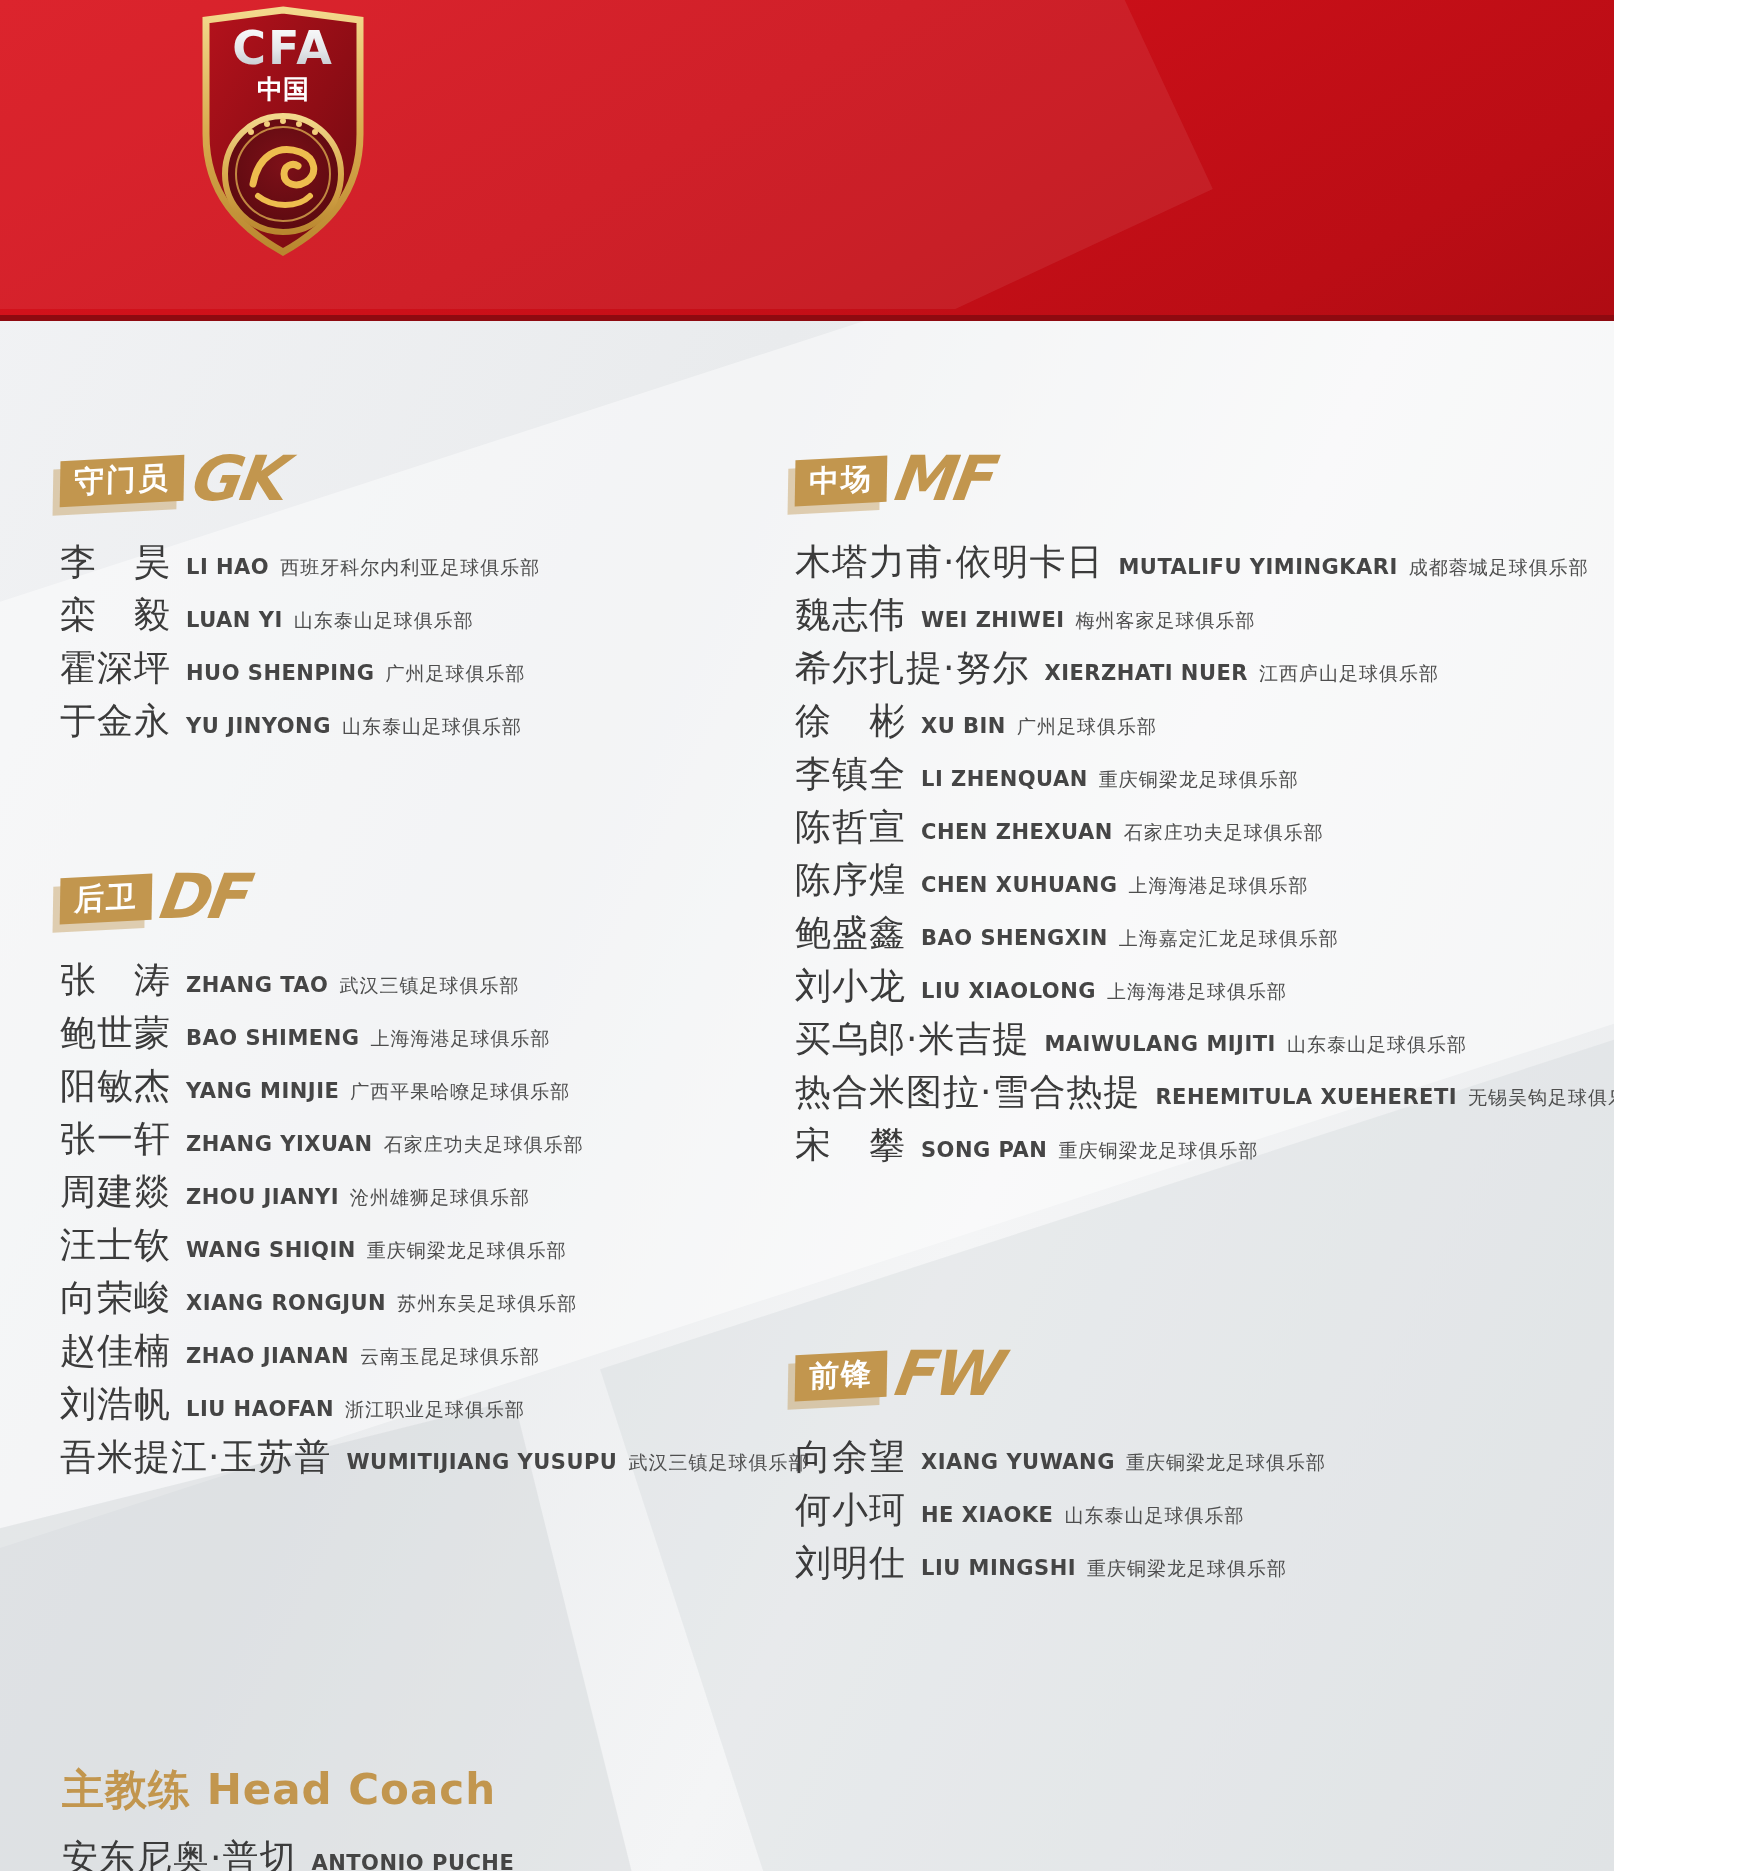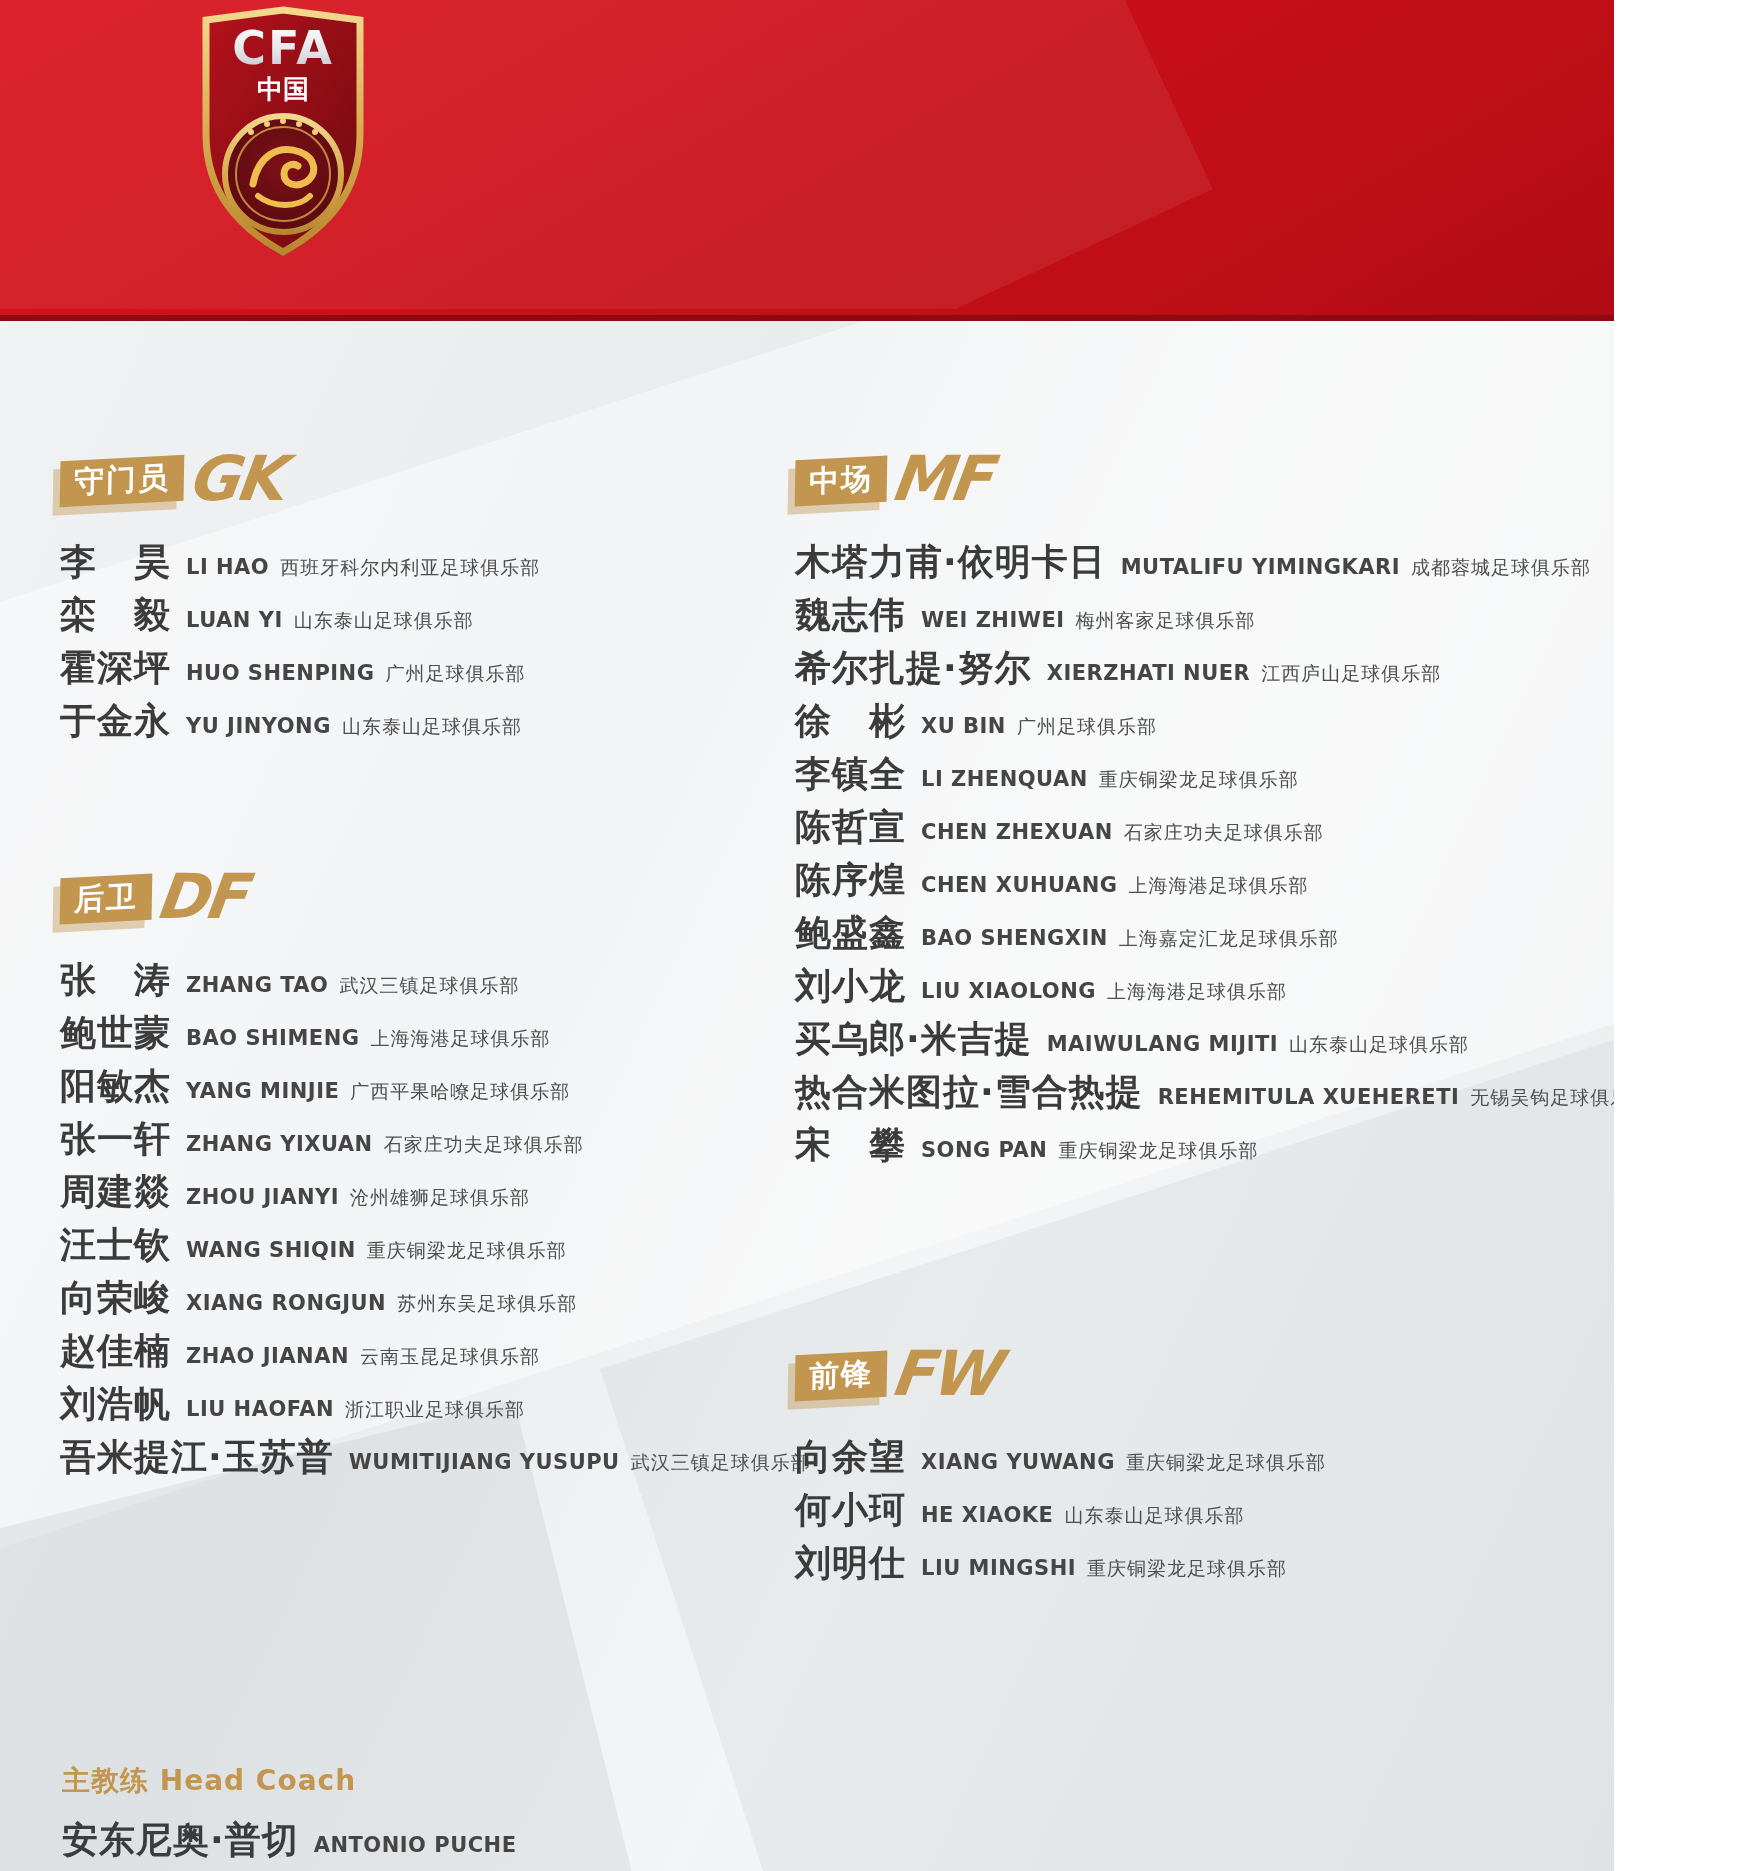--- a/index.html
+++ b/index.html
@@ -50,27 +50,27 @@
   }
   .badge-zh{color:#ffffff;font-weight:800;font-size:30px;letter-spacing:2px;line-height:1;}
   .badge-letters{
     display:inline-block;color:#c2964e;font-weight:800;font-style:italic;
     font-size:62px;line-height:1;margin-left:4px;letter-spacing:-3px;
     transform:skewX(-10deg) translateY(-2px);vertical-align:middle;
   }
 
   .player-list{list-style:none;margin:26px 0 0 0;padding:0;}
   .player-row{height:53px;white-space:nowrap;display:flex;align-items:baseline;}
-  .p-name{font-size:36px;font-weight:700;color:#3b3b3b;letter-spacing:1px;}
+  .p-name{font-size:36px;font-weight:400;color:#3b3b3b;letter-spacing:1px;}
   .p-pinyin{font-size:21px;font-weight:600;color:#454545;margin-left:15px;letter-spacing:.5px;}
   .p-club{font-size:19px;font-weight:500;color:#4e4e4e;margin-left:11px;letter-spacing:1px;}
 
   
   .coach-block{position:absolute;left:62px;top:1762px;white-space:nowrap;}
-  .coach-title{color:#c2964e;font-size:28px;font-weight:800;letter-spacing:1px;}
+  .coach-title{color:#c2964e;font-size:42px;font-weight:800;letter-spacing:1px;}
   .coach-name-row{margin-top:16px;display:flex;align-items:baseline;}
 
   
   .logo svg{display:block;}
 </style>
 </head>
 <body>
 
 <div id="poster">
 

